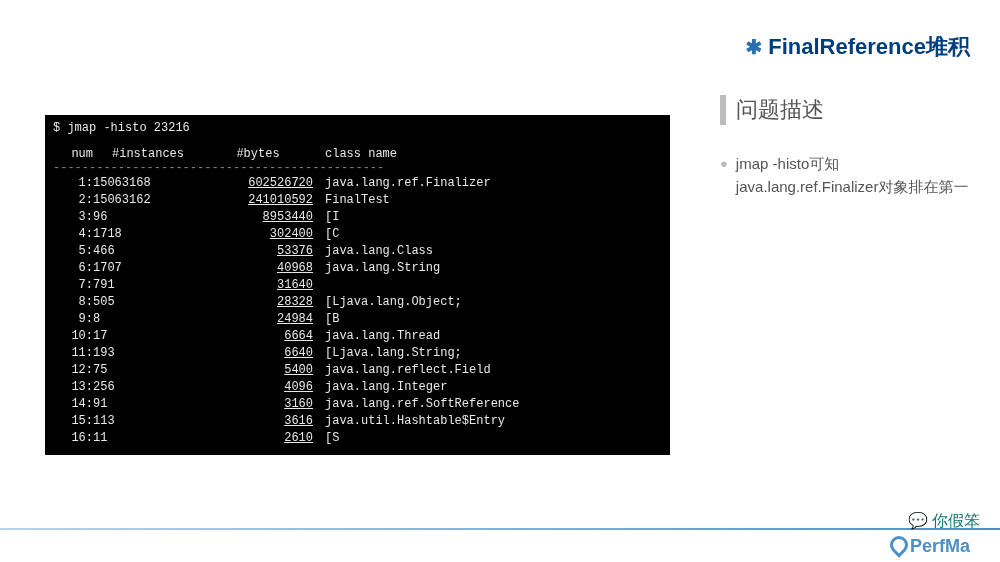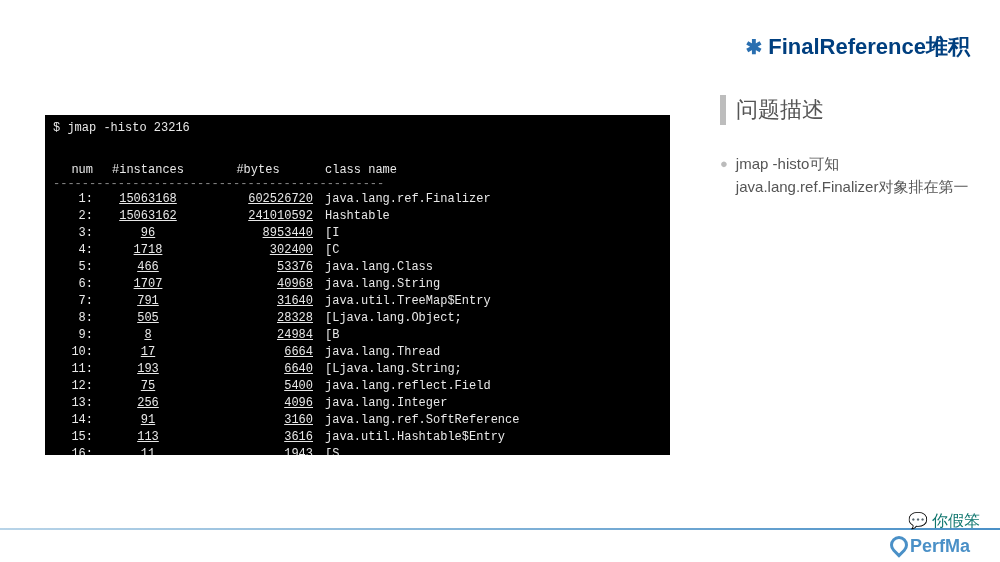--- a/index.html
+++ b/index.html
@@ -38,41 +38,41 @@
     width: 625px;
     height: 340px;
     background: #000000;
     color: #e8e8e8;
     font-family: "Courier New", monospace;
     font-size: 12px;
     padding: 6px 8px;
     overflow: hidden;
   }
   .terminal .cmd {
-    margin-bottom: 22px;
+    margin-bottom: 6px;
   }
   .terminal .thead {
     display: flex;
   }
   .terminal .thead span:nth-child(1){ width: 40px; text-align: right; }
   .terminal .thead span:nth-child(2){ width: 110px; text-align: center; }
   .terminal .thead span:nth-child(3){ width: 110px; text-align: center; }
   .terminal .thead span:nth-child(4){ padding-left: 12px; }
   .terminal .sep {
     color: #888;
     letter-spacing: 0;
     white-space: nowrap;
     overflow: hidden;
   }
   .terminal .row {
     display: flex;
     line-height: 17px;
   }
   .terminal .row span:nth-child(1){ width: 40px; text-align: right; }
-  .terminal .row span:nth-child(2){ width: 110px; text-align: center; text-decoration: underline; }
+  .terminal .row span:nth-child(2){ width: 110px; text-align: left; }
   .terminal .row span:nth-child(3){ width: 110px; text-align: right; text-decoration: underline; }
   .terminal .row span:nth-child(4){ padding-left: 12px; white-space: pre; }
   .sidebar {
     position: absolute;
     top: 95px;
     left: 720px;
     width: 250px;
   }
   .sidebar-title {
     border-left: 6px solid #bdbdbd;
@@ -156,21 +156,21 @@
         <div class="row">
           <span>1:</span>
           <span>15063168</span>
           <span>602526720</span>
           <span>java.lang.ref.Finalizer</span>
         </div>
         <div class="row">
           <span>2:</span>
           <span>15063162</span>
           <span>241010592</span>
-          <span>Hashtable</span>
+          <span>FinalTest</span>
         </div>
         <div class="row">
           <span>3:</span>
           <span>96</span>
           <span>8953440</span>
           <span>[I</span>
         </div>
         <div class="row">
           <span>4:</span>
           <span>1718</span>
@@ -186,21 +186,20 @@
         <div class="row">
           <span>6:</span>
           <span>1707</span>
           <span>40968</span>
           <span>java.lang.String</span>
         </div>
         <div class="row">
           <span>7:</span>
           <span>791</span>
           <span>31640</span>
-          <span>java.util.TreeMap$Entry</span>
         </div>
         <div class="row">
           <span>8:</span>
           <span>505</span>
           <span>28328</span>
           <span>[Ljava.lang.Object;</span>
         </div>
         <div class="row">
           <span>9:</span>
           <span>8</span>
@@ -239,21 +238,21 @@
         </div>
         <div class="row">
           <span>15:</span>
           <span>113</span>
           <span>3616</span>
           <span>java.util.Hashtable$Entry</span>
         </div>
         <div class="row">
           <span>16:</span>
           <span>11</span>
-          <span>1943</span>
+          <span>2610</span>
           <span>[S</span>
         </div>
       </div>
   </div>
 
   <div class="sidebar">
     <div class="sidebar-title">问题描述</div>
     <div class="sidebar-bullet">
       <span class="dot">●</span>
       <span>jmap -histo可知java.lang.ref.Finalizer对象排在第一</span>

